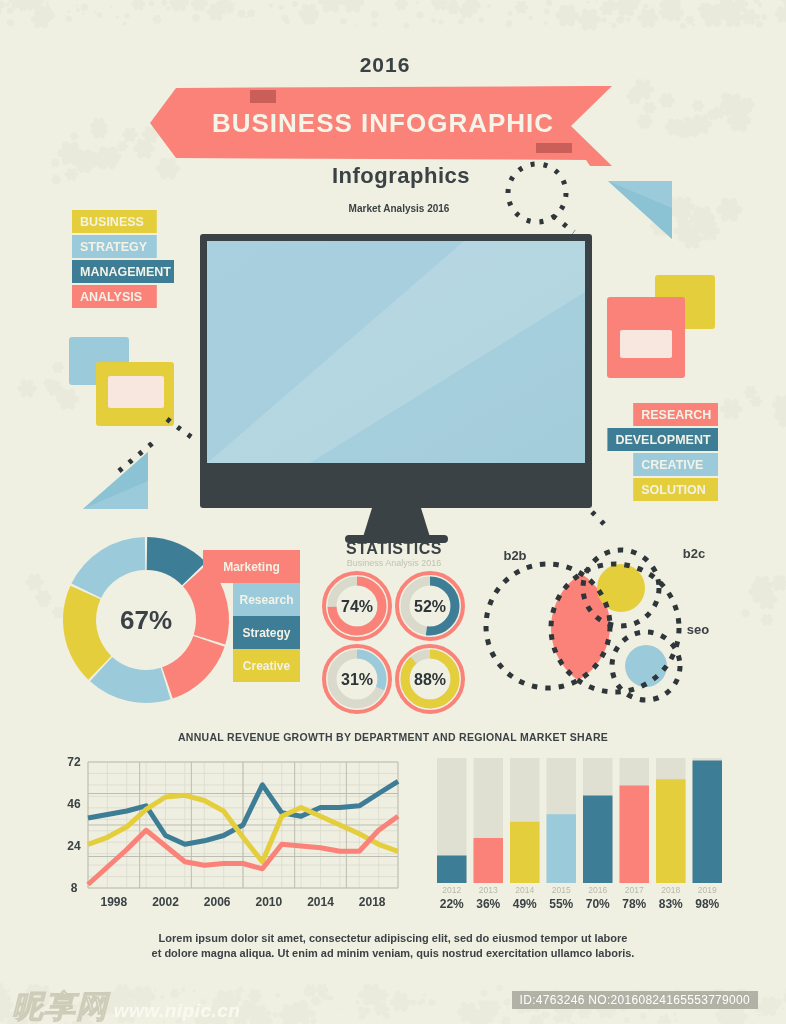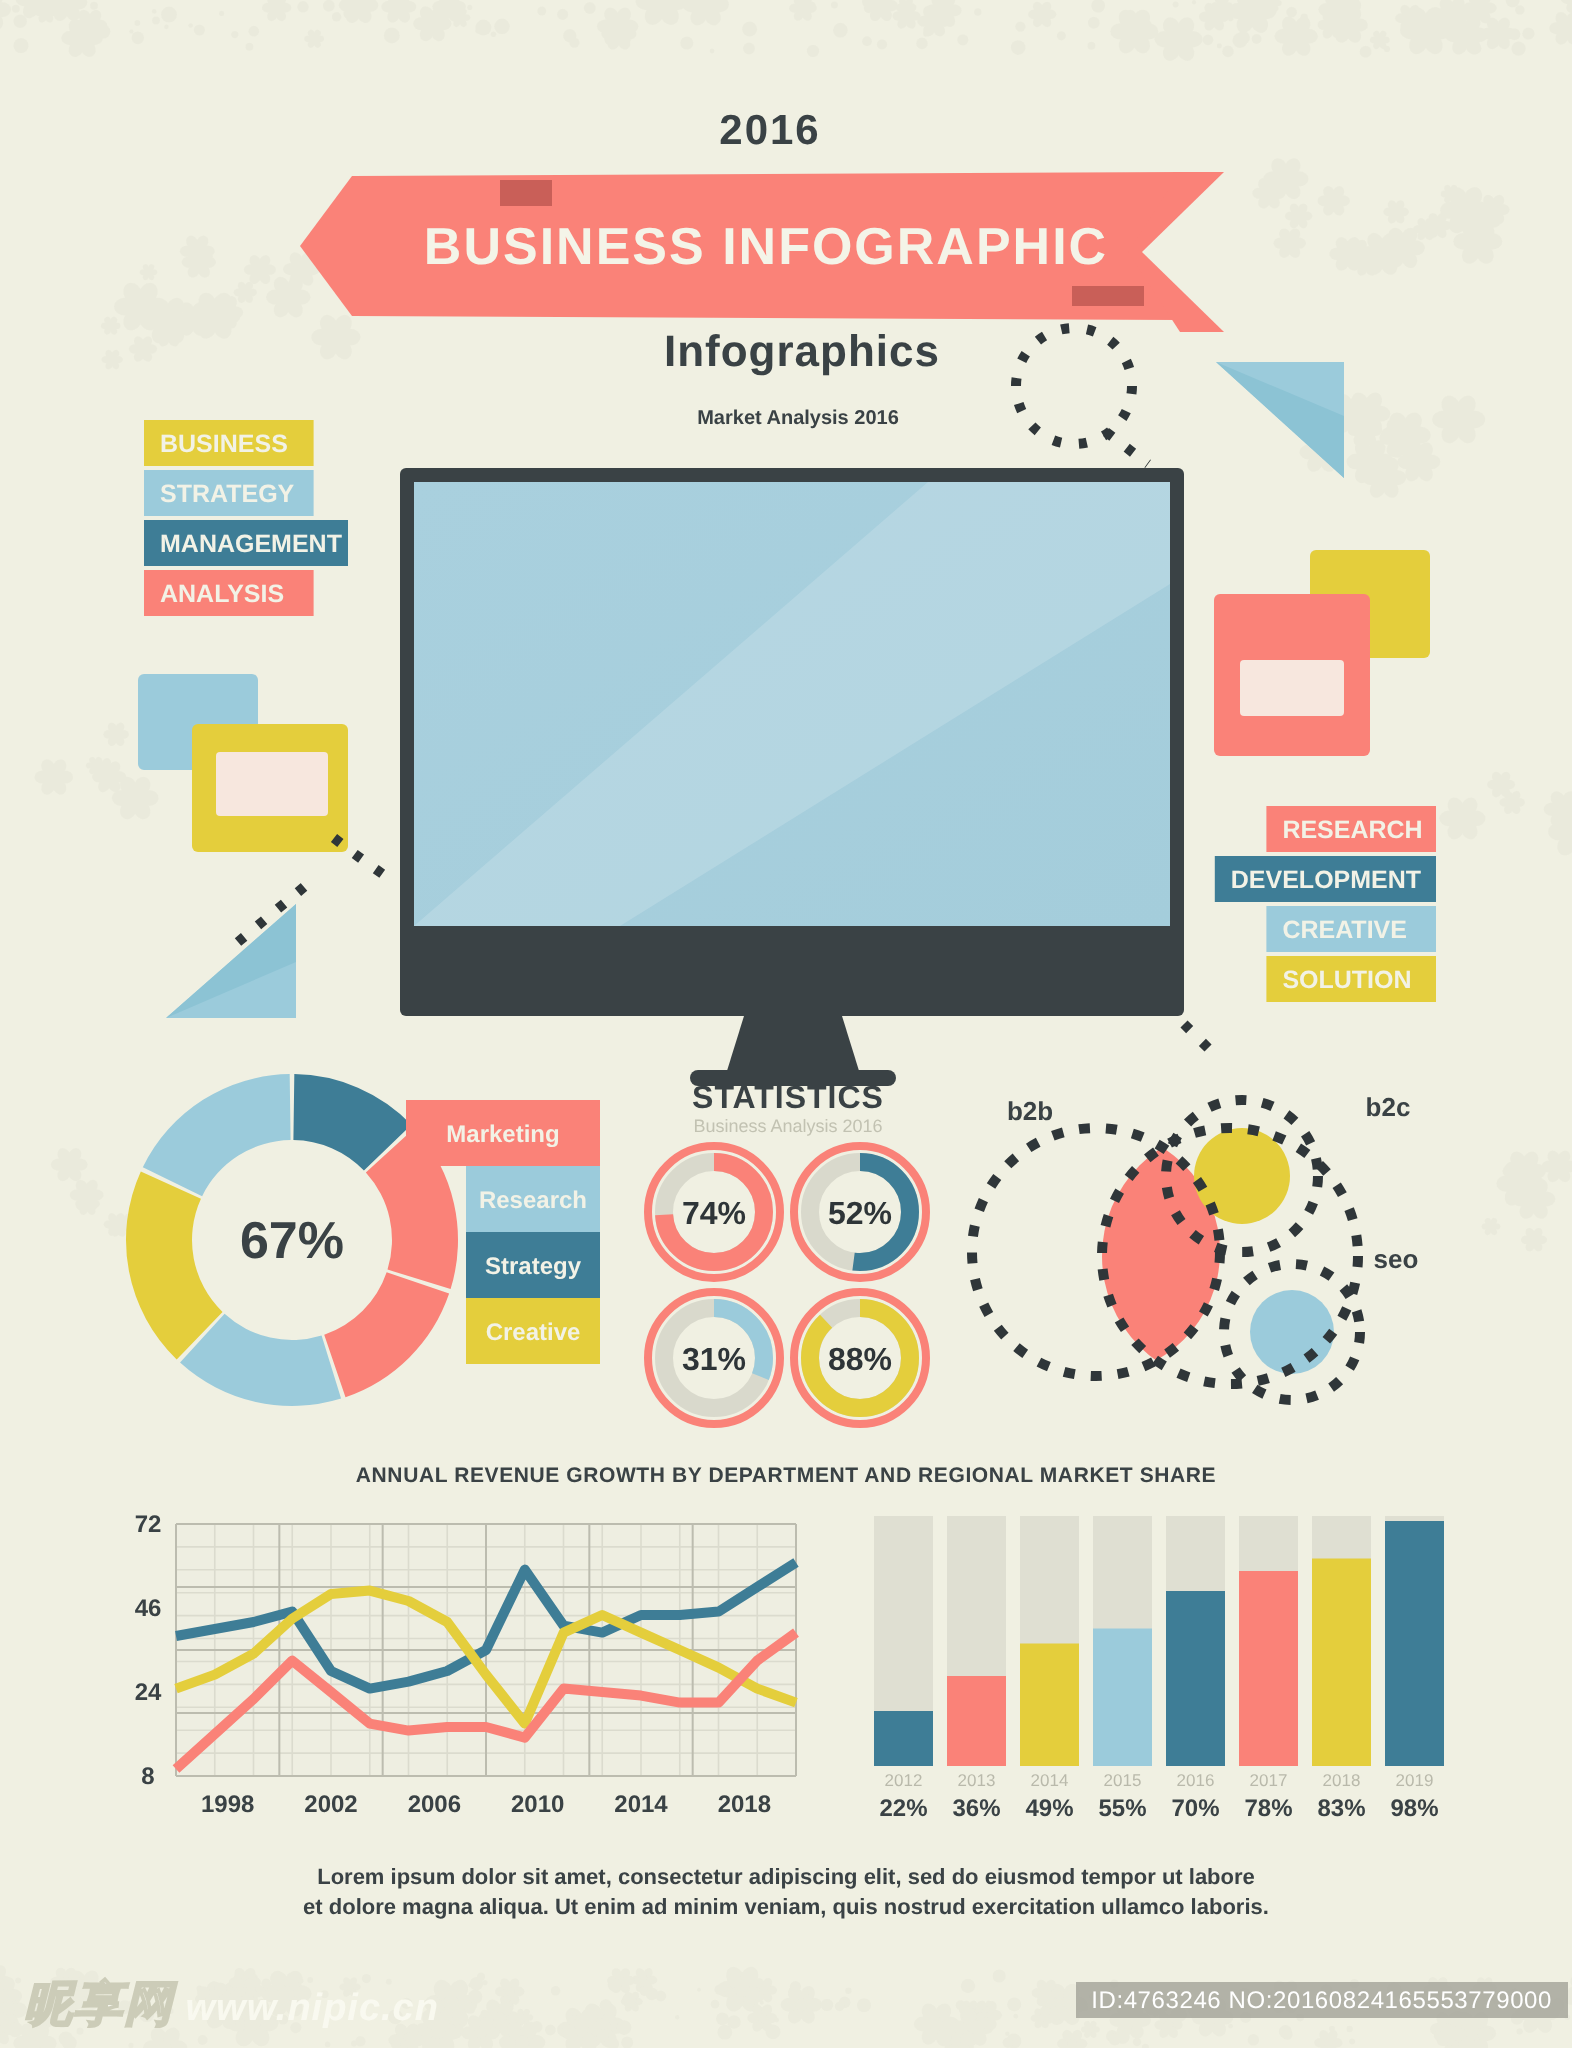--- a/index.html
+++ b/index.html
@@ -3,23 +3,23 @@
 <meta charset="utf-8">
 <title>Infographic Poster</title>
 <style>
   html,body{margin:0;padding:0;}
   body{width:786px;height:1024px;overflow:hidden;background:#f0f0e2;
        font-family:"Liberation Sans",sans-serif;position:relative;}
   .stage{position:absolute;left:0;top:0;width:786px;height:1024px;background:#f0f0e2;}
   #root-svg{position:absolute;left:0;top:0;}
   .wm{position:absolute;left:12px;top:986px;color:#fbfbf2;opacity:.9;
       font-size:19px;letter-spacing:.5px;font-style:italic;font-weight:bold;}
-  .wmcn{font-weight:bold;letter-spacing:1px;font-size:24px;
+  .wmcn{font-weight:bold;letter-spacing:1px;font-size:31px;
         -webkit-text-stroke:1px #c9c9b4;}
-  .idbar{position:absolute;right:2px;top:991px;background:rgba(160,160,150,.78);
+  .idbar{position:absolute;right:28px;top:991px;background:rgba(160,160,150,.78);
          color:#fff;font-size:12px;padding:2px 8px;letter-spacing:.3px;}
 </style>
 </head>
 <body>
 
 <div class="stage">
   <svg id="root-svg" width="786" height="1024" viewBox="0 0 786 1024">
     <g opacity="0.42">
         <g>
           <ellipse cx="477.0" cy="5.2" rx="3.9" ry="3.1" transform="rotate(0 477.0 5.2)" fill="#e4e4d6"></ellipse>

